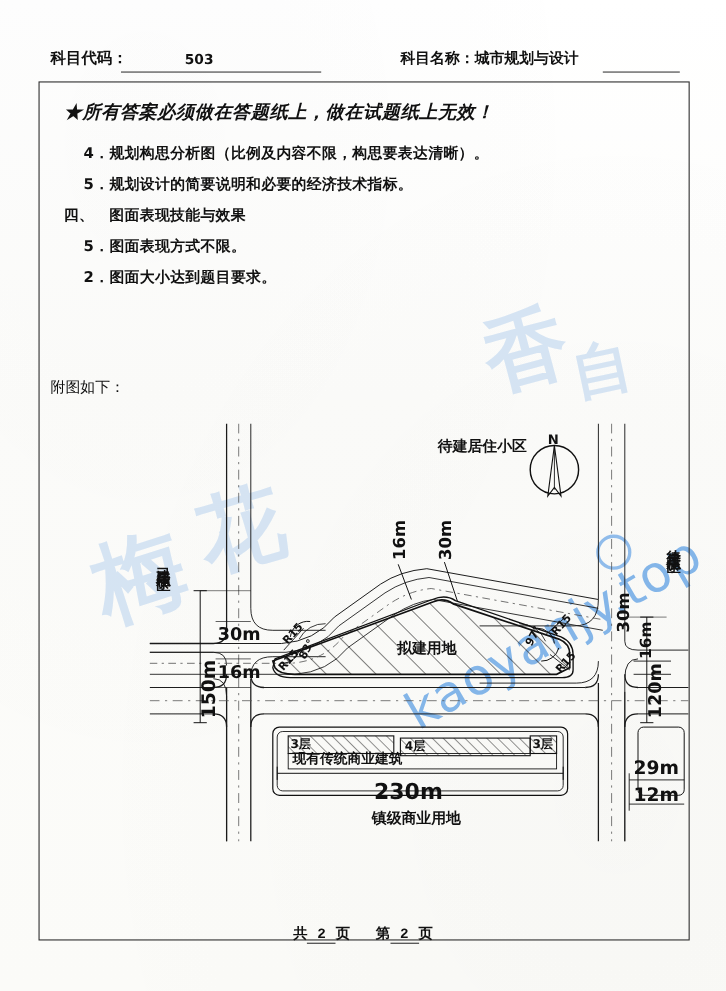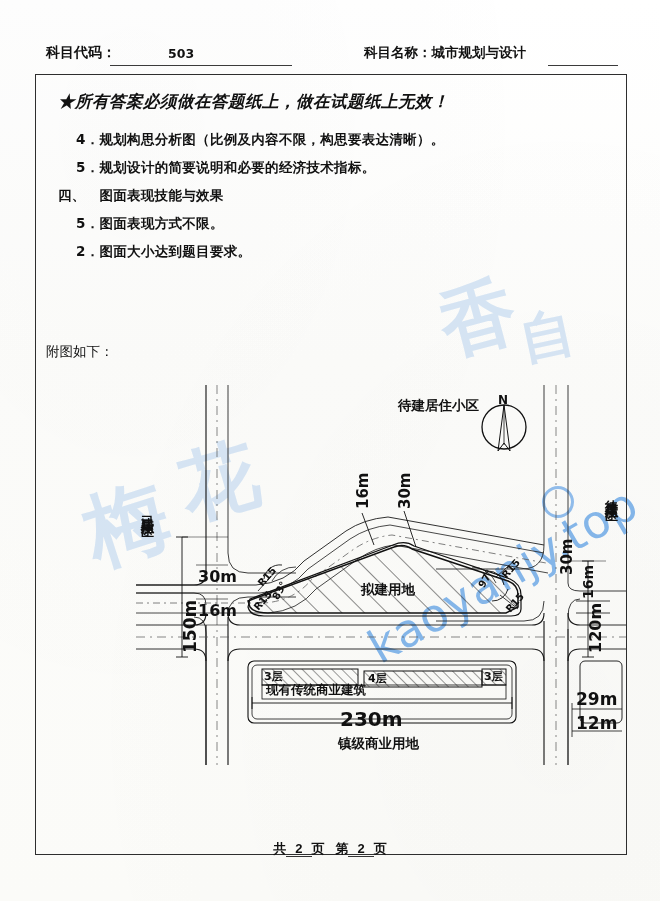--- a/index.html
+++ b/index.html
@@ -106,21 +106,21 @@
   .vert-cjk{
     writing-mode:vertical-rl;text-orientation:upright;
     letter-spacing:2px;
   }
   .rot90{transform:rotate(-90deg);transform-origin:left top;}
 
   
   .footer{
     position:absolute;left:0;right:0;top:840px;text-align:center;
     font-size:13px;font-weight:700;
-    font-family:Liberation Sans, sans-serif;
+    font-family:Liberation Mono, monospace;
   }
   .footer u{text-decoration:none;border-bottom:1.2px solid #333;padding:0 9px;}
 </style>
 </head>
 <body>
 
 <div class="page">
 
   <div class="paper-tone"></div>
 

